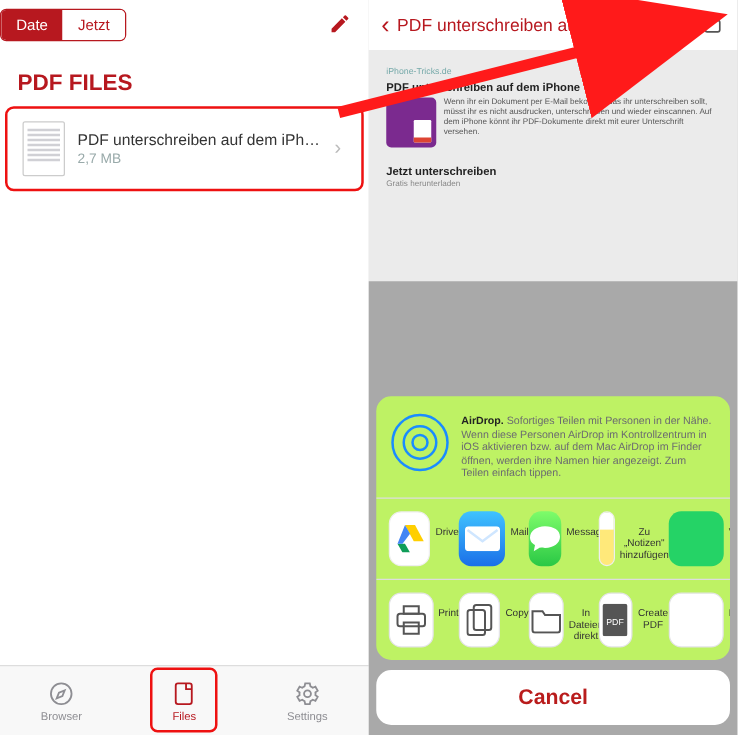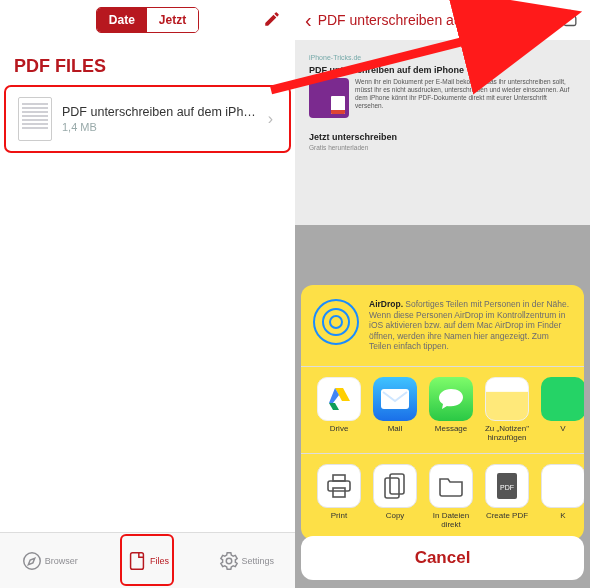--- a/index.html
+++ b/index.html
@@ -1,64 +1,64 @@
 <!DOCTYPE html>
 <html><head>
 <meta charset="utf-8">
 <style>
   * { margin:0; padding:0; box-sizing:border-box; -webkit-font-smoothing:antialiased; }
   body { font-family:-apple-system,"Helvetica Neue",Helvetica,Arial,sans-serif; width:590px; height:588px; overflow:hidden; display:flex; background:#ddd; position:relative; }
   .pane { width:295px; height:588px; position:relative; background:#fff; }
   
-  .top-bar { height:40px; display:flex; align-items:center; justify-content:center; position:relative;font-weight:bold; }
+  .top-bar { height:40px; display:flex; align-items:center; justify-content:flex-start; position:relative; }
   .seg { display:flex; border:1px solid #b7181f; border-radius:5px; overflow:hidden; height:26px; }
   .seg-btn { font-size:12px; padding:0 12px; display:flex; align-items:center; color:#b7181f; background:#fff; }
   .seg-btn.active { background:#b7181f; color:#fff; }
   .edit-pencil { position:absolute; right:14px; top:10px; color:#b7181f; }
   .sec-head { font-size:18px; font-weight:700; color:#b7181f; padding:16px 14px 8px; }
   .file-row-wrap { padding:2px 6px; border:2px solid #e11; border-radius:7px; margin:0 4px; }
   .file-row { display:flex; align-items:center; padding:8px 6px; gap:10px; position:relative; }
   .thumb { width:34px; height:44px; border:1px solid #ccc; border-radius:2px; background:#fff; position:relative; overflow:hidden; }
   .thumb::before{content:"";position:absolute;left:3px;right:3px;top:5px;height:2px;background:#d0d0d5;box-shadow:0 4px 0 #d0d0d5,0 8px 0 #d0d0d5,0 12px 0 #d0d0d5,0 16px 0 #d0d0d5,0 20px 0 #d0d0d5,0 24px 0 #d0d0d5;}
   .file-info { flex:1; min-width:0; }
   .file-title { font-size:12.5px; color:#333; white-space:nowrap; overflow:hidden; text-overflow:ellipsis; }
   .file-sub { font-size:11px; color:#9aa; margin-top:2px; }
   .chev { color:#bbb; font-size:16px; padding-right:4px; }
   .tabbar { position:absolute; bottom:0; left:0; right:0; height:56px; background:#f8f8f8; border-top:1px solid #ddd; display:flex; }
-  .tab { flex:1; display:flex; flex-direction:row; align-items:center; justify-content:center; gap:2px; font-size:9px; color:#8e8e93; }
+  .tab { flex:1; display:flex; flex-direction:column; align-items:center; justify-content:center; gap:2px; font-size:9px; color:#8e8e93; }
   .tab.active { color:#b7181f; }
   .tab svg { width:22px; height:22px; }
   .files-hl { position:absolute; border:2px solid #e11; border-radius:6px; width:54px; height:52px; left:120px; bottom:2px; }
   
   .right { background:#ebebeb; }
   .r-top { height:40px; display:flex; align-items:center; gap:6px; padding:0 10px; background:#fff; position:relative; }
   .back-ch { color:#b7181f; font-size:20px; }
   .r-title { flex:1; color:#b7181f; font-size:14px; white-space:nowrap; overflow:hidden; text-overflow:ellipsis; }
   .share-btn { color:#555; }
   .doc-preview { padding:14px 14px 0; font-size:8px; color:#444; }
   .doc-preview .site { color:#7aa; font-size:7px; }
   .doc-preview h4 { font-size:9px; font-weight:700; margin:4px 0 3px; color:#222; }
   .hero { display:flex; gap:6px; }
   .hero-img { width:40px; height:40px; background:#7b2a8f; border-radius:4px; position:relative; }
   .hero-img::after{content:"";position:absolute;right:4px;bottom:4px;width:14px;height:18px;background:#fff;border-radius:1px;}
   .hero-img::before{content:"";position:absolute;right:4px;bottom:4px;width:14px;height:4px;background:#d43; z-index:1; border-radius:0 0 1px 1px;}
   .hero-txt { flex:1; line-height:1.25; font-size:6.5px; color:#555; }
   .dl-h { font-weight:700; font-size:9px; margin-top:14px; color:#222; }
   .dl-blurb{font-size:6.5px;color:#888;margin-top:2px;}
   .overlay { position:absolute; left:0; right:0; bottom:0; top:225px; background:rgba(0,0,0,0.28); }
-  .sheet { position:absolute; left:6px; right:6px; bottom:48px; background:#fde047; border-radius:12px; overflow:hidden; }
+  .sheet { position:absolute; left:6px; right:6px; bottom:60px; background:#bef264; border-radius:12px; overflow:hidden; }
   .airdrop-row { display:flex; gap:10px; padding:14px 12px; border-bottom:1px solid #ddd; }
   .airdrop-ic { width:46px; height:46px; border:2px solid #1a8cff; border-radius:50%; position:relative; flex:0 0 46px; }
   .airdrop-ic::before{content:"";position:absolute;inset:7px;border:2px solid #1a8cff;border-radius:50%;}
   .airdrop-ic::after{content:"";position:absolute;inset:14px;border:2px solid #1a8cff;border-radius:50%;}
   .airdrop-txt { font-size:8.5px; color:#6b6b70; line-height:1.25; }
   .airdrop-txt b { color:#222; }
   .sheet-row { display:flex; padding:10px 0 10px 10px; gap:0; overflow:hidden; border-bottom:1px solid #ddd; }
   .sheet-row:last-child{border-bottom:none;}
-  .app { width:56px; flex:0 0 56px; display:flex; flex-direction:column; align-items:center; gap:4px; }
+  .app { width:56px; flex:0 0 56px; display:flex; flex-direction:row; align-items:center; gap:4px; }
   .app .lbl { font-size:8px; color:#333; text-align:center; line-height:1.1; height:18px; }
   .appicon { width:44px; height:44px; border-radius:10px; display:flex; align-items:center; justify-content:center; }
   .drive{background:#fff;border:1px solid #eee;}
   .mail{background:linear-gradient(#3fc3ff,#1a6fe8);}
   .msg{background:linear-gradient(#7efc6a,#2ac845);}
   .notes{background:linear-gradient(#fff 0,#fff 32%,#ffe97a 33%);border:1px solid #eee;}
   .act{background:#fff;border:1px solid #e3e3e6;}
   .cancel { position:absolute; left:6px; right:6px; bottom:8px; height:44px; background:#fff; border-radius:12px; display:flex; align-items:center; justify-content:center; color:#b91c1c; font-size:17px; font-weight:600; }
   
   .arrow { position:absolute; left:266px; top:-10px; width:320px; height:110px; pointer-events:none; z-index:50; }
@@ -77,21 +77,21 @@
           <path d="M3 17.25V21h3.75l11-11.03-3.75-3.75L3 17.25zM20.71 7.04a1 1 0 0 0 0-1.41l-2.34-2.34a1 1 0 0 0-1.41 0l-1.83 1.83 3.75 3.75 1.83-1.83z"></path>
         </svg>
     </span>
   </div>
   <div class="sec-head">PDF FILES</div>
   <div class="file-row-wrap">
     <div class="file-row">
       <div class="thumb"></div>
       <div class="file-info">
         <div class="file-title">PDF unterschreiben auf dem iPhone....</div>
-        <div class="file-sub">1,4 MB</div>
+        <div class="file-sub">2,7 MB</div>
       </div>
       <div class="chev">›</div>
     </div>
   </div>
 
   <div class="tabbar">
     <div class="tab">
       <svg viewBox="0 0 24 24" fill="none" stroke="currentColor" stroke-width="1.6">
           <circle cx="12" cy="12" r="9"></circle>
           <path d="M15 9l-2 5-5 2 2-5 5-2z"></path>

